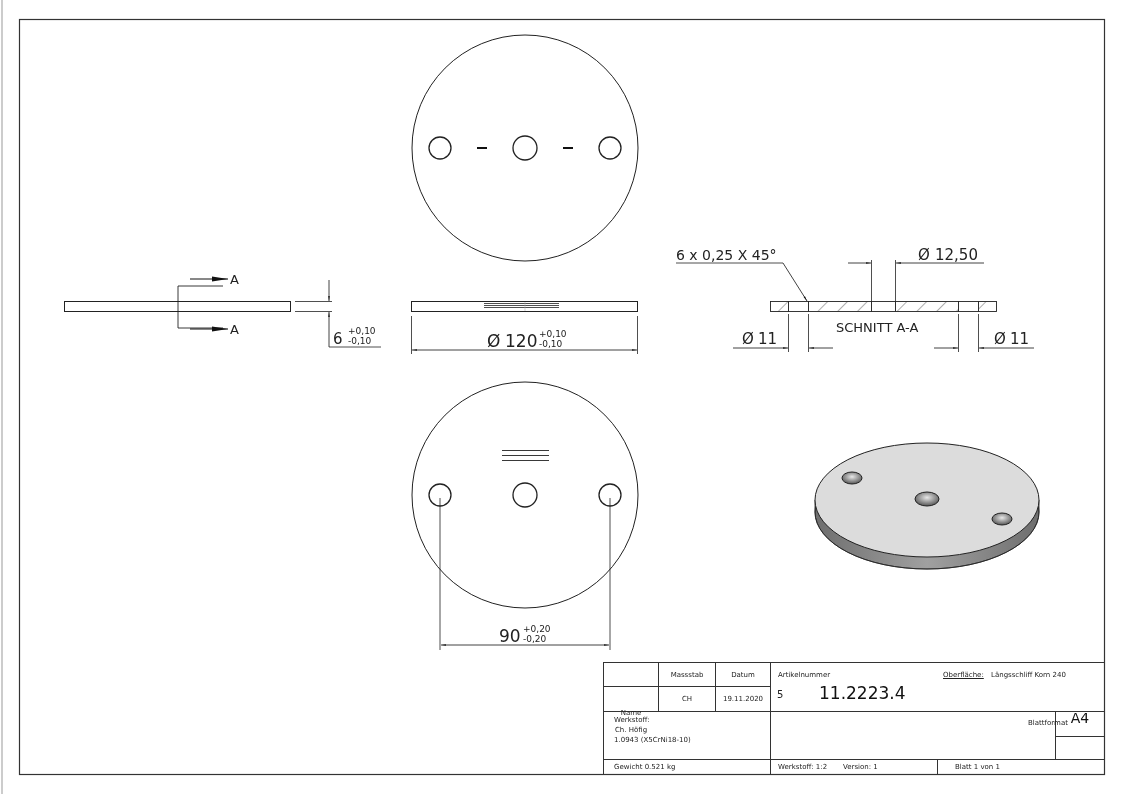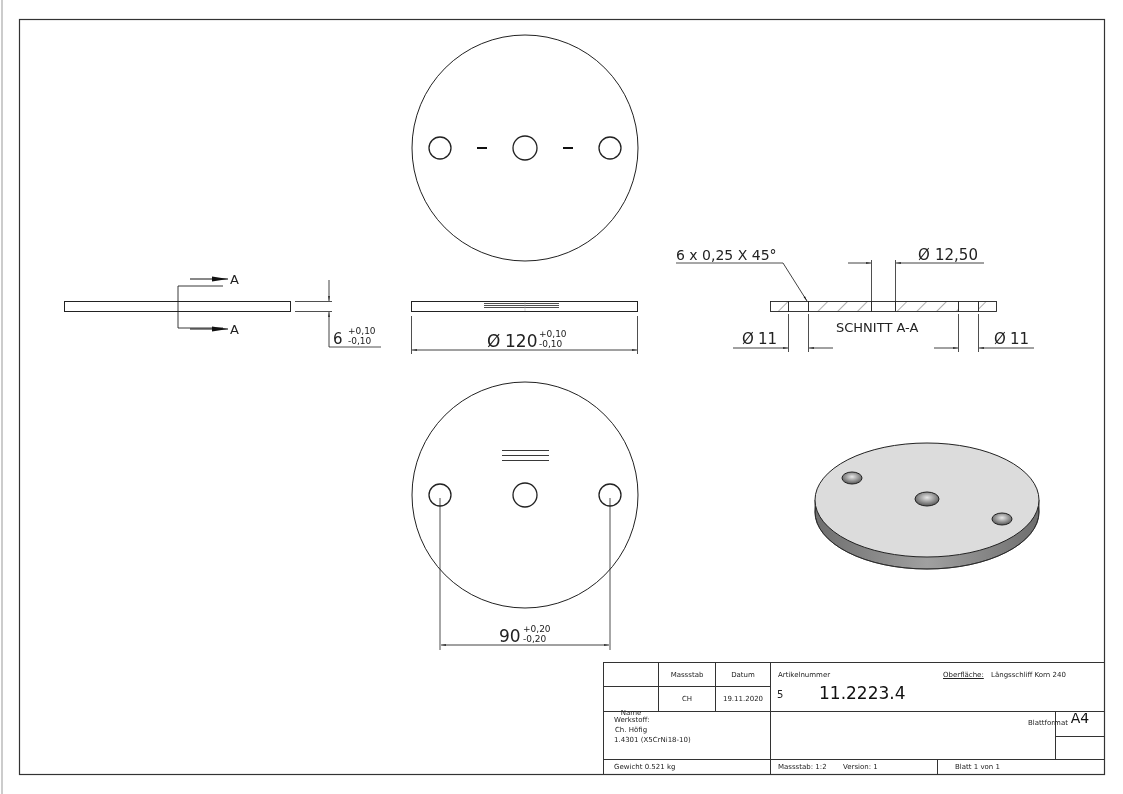--- a/index.html
+++ b/index.html
@@ -169,21 +169,21 @@
 <div class="tb tb-small tb-center" style="left:659px;top:695px;width:56px;">CH</div>
 <div class="tb tb-small tb-center" style="left:716px;top:695px;width:54px;">19.11.2020</div>
 
 <div class="tb tb-small" style="left:778px;top:671px;">Artikelnummer</div>
 <div class="tb" style="left:777px;top:689px;font-size:10px;">5</div>
 <div class="tb tb-big" style="left:787px;top:683px;margin-left:32px;">11.2223.4</div>
 <div class="tb tb-small" style="left:943px;top:671px;text-decoration:underline;">Oberfläche:</div>
 <div class="tb tb-small" style="left:991px;top:671px;">Längsschliff Korn 240</div>
 
 <div class="tb tb-small" style="left:614px;top:716px;">Werkstoff:</div>
-<div class="tb tb-small" style="left:614px;top:736px;">1.4301 (X5CrNi18-10)</div>
+<div class="tb tb-small" style="left:614px;top:736px;">1.0943 (X5CrNi18-10)</div>
 
 <div class="tb tb-small tb-center" style="left:1024px;top:719px;width:48px;">Blattformat</div>
 <div class="tb tb-a4 tb-center" style="left:1056px;top:710px;width:48px;">A4</div>
 
 <div class="tb tb-small" style="left:614px;top:763px;">Gewicht 0.521 kg</div>
-<div class="tb tb-small" style="left:778px;top:763px;">Massstab: 1:2</div>
+<div class="tb tb-small" style="left:778px;top:763px;">Werkstoff: 1:2</div>
 <div class="tb tb-small" style="left:843px;top:763px;">Version: 1</div>
 <div class="tb tb-small" style="left:943px;top:763px;margin-left:12px;">Blatt 1 von 1</div>
 
 </body></html>

